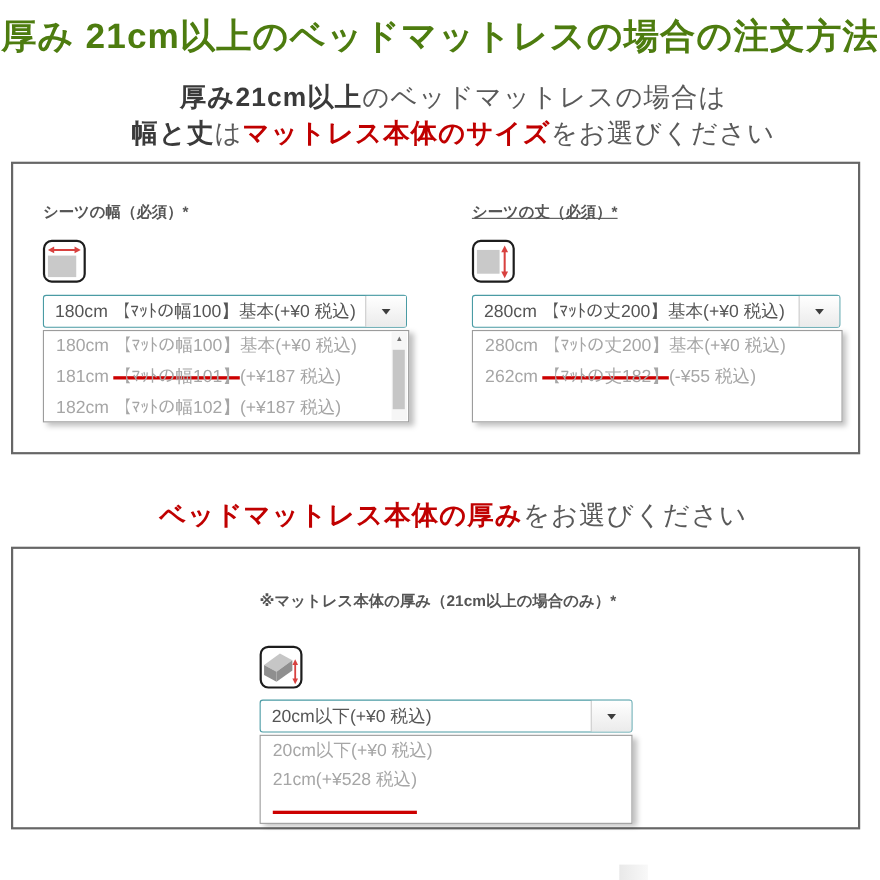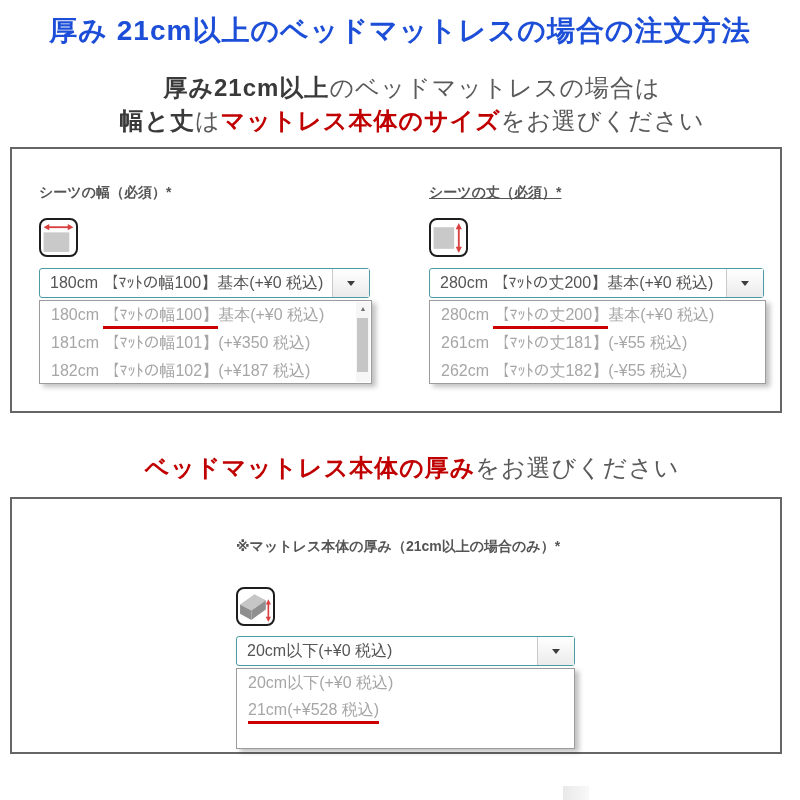--- a/index.html
+++ b/index.html
@@ -1,21 +1,21 @@
 <!DOCTYPE html>
 <html><head>
 <meta charset="utf-8">
 <style>
   html,body{margin:0;padding:0;background:#fff;}
   .page{
     position:relative;width:800px;height:800px;background:#ffffff;overflow:hidden;
     font-family:"Liberation Sans","DejaVu Sans",sans-serif;
   }
   .center-line{position:absolute;left:0;width:100%;text-align:center;white-space:nowrap;}
-  .main-title{top:12px;font-size:28px;font-weight:bold;color:#1d4ed8;letter-spacing:1px;}
+  .main-title{top:12px;font-size:32px;font-weight:bold;color:#4d7c0f;letter-spacing:1px;}
   .sub-line{font-size:24px;color:#5a5a5a;letter-spacing:1px;padding-left:12px;}
   .sub1{top:72px;}
   .sub2{top:105px;}
   .b-dark{font-weight:bold;color:#3a3a3a;}
   .b-red{font-weight:bold;color:#c00000;}
   .panel{position:absolute;left:10px;width:772px;border:2px solid #666;background:#fff;box-sizing:border-box;}
   #panel-size{top:147px;height:266px;}
   #panel-thickness{top:497px;height:257px;}
   .field-label{position:absolute;font-size:14px;font-weight:bold;color:#555;line-height:21px;}
   .size-icon{position:absolute;width:39px;height:39px;border:2.5px solid #1d1d1d;border-radius:8px;background:#fff;box-sizing:border-box;}
@@ -27,21 +27,21 @@
   .sel-text{flex:1;padding-left:10px;font-size:16px;color:#555;white-space:nowrap;overflow:hidden;}
   .sel-btn{width:36px;align-self:stretch;border-left:1px solid #c9c9c9;background:linear-gradient(#ffffff,#ebebeb);
     display:flex;align-items:center;justify-content:center;}
   .caret{width:0;height:0;border-left:4px solid transparent;border-right:4px solid transparent;border-top:5px solid #3d3d3d;}
   .droplist{
     position:absolute;background:#fff;border:1px solid #9c9c9c;box-sizing:border-box;
     box-shadow:4px 3px 5px rgba(0,0,0,0.25);z-index:5;
   }
   .opt{height:28px;line-height:28px;font-size:16px;color:#a6a6a6;padding-left:11px;white-space:nowrap;cursor:pointer;}
   .opt-sm{height:27px;line-height:27px;}
-  .rline{display:inline-block;line-height:19px;border-bottom:3px solid #cc0000;padding-bottom:2px;}
+  .rline{display:inline-block;line-height:19px;border-bottom:3px solid #cc0000;padding-bottom:18px;}
   .scrollbar{position:absolute;top:1px;bottom:1px;right:1px;width:14px;background:#f6f6f6;}
   .sb-arrow{height:14px;line-height:14px;text-align:center;font-size:7px;color:#707070;cursor:pointer;}
   .sb-thumb{position:absolute;top:16px;left:1px;width:11px;height:54px;background:#c6c6c6;cursor:pointer;}
   .fragment{position:absolute;left:563px;top:786px;width:26px;height:14px;
     background:linear-gradient(90deg,#e3e3e3,#f7f7f7);opacity:.8;}
 </style>
 </head>
 <body>
 
 <div class="page">
@@ -72,21 +72,21 @@
       <div class="sel-text">180cm 【ﾏｯﾄの幅100】基本(+¥0 税込)</div>
       <div class="sel-btn">
         <div class="caret"></div>
       </div>
     </div>
 
     <div class="droplist" style="left:27px;top:151px;width:333px;height:84px;">
       <div class="opt">
         <span>180cm </span><span class="rline">【ﾏｯﾄの幅100】</span><span>基本(+¥0 税込)</span>
       </div>
-      <div class="opt">181cm 【ﾏｯﾄの幅101】(+¥350 税込)</div>
+      <div class="opt">181cm 【ﾏｯﾄの幅101】(+¥187 税込)</div>
       <div class="opt">182cm 【ﾏｯﾄの幅102】(+¥187 税込)</div>
       <div class="scrollbar">
         <div class="sb-arrow">▲</div>
         <div class="sb-thumb"></div>
       </div>
     </div>
 
     <div class="field-label" style="left:417px;top:33px;text-decoration:underline;">シーツの丈（必須）*</div>
 
     <div class="size-icon" style="left:417px;top:69px;">
@@ -102,21 +102,20 @@
       <div class="sel-text">280cm 【ﾏｯﾄの丈200】基本(+¥0 税込)</div>
       <div class="sel-btn">
         <div class="caret"></div>
       </div>
     </div>
 
     <div class="droplist" style="left:417px;top:151px;width:337px;height:84px;">
       <div class="opt">
         <span>280cm </span><span class="rline">【ﾏｯﾄの丈200】</span><span>基本(+¥0 税込)</span>
       </div>
-      <div class="opt">261cm 【ﾏｯﾄの丈181】(-¥55 税込)</div>
       <div class="opt">262cm 【ﾏｯﾄの丈182】(-¥55 税込)</div>
     </div>
   </div>
 
   <div class="center-line sub-line" style="top:452px;">
     <span class="b-red">ベッドマットレス本体の厚み</span><span>をお選びください</span>
   </div>
 
   <div class="panel" id="panel-thickness">
 

